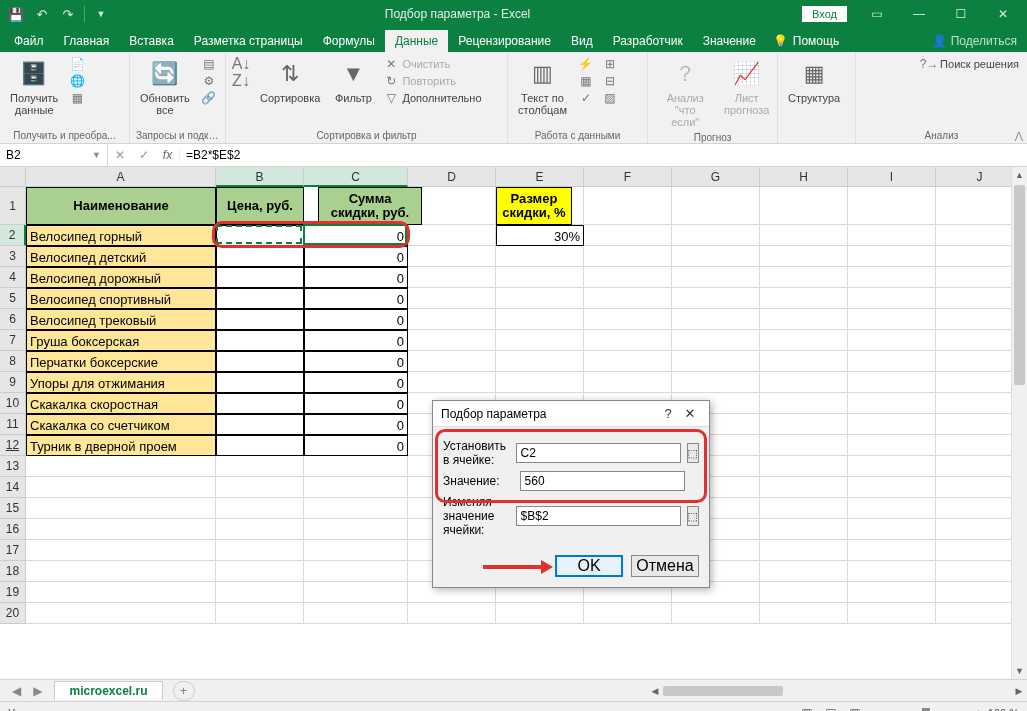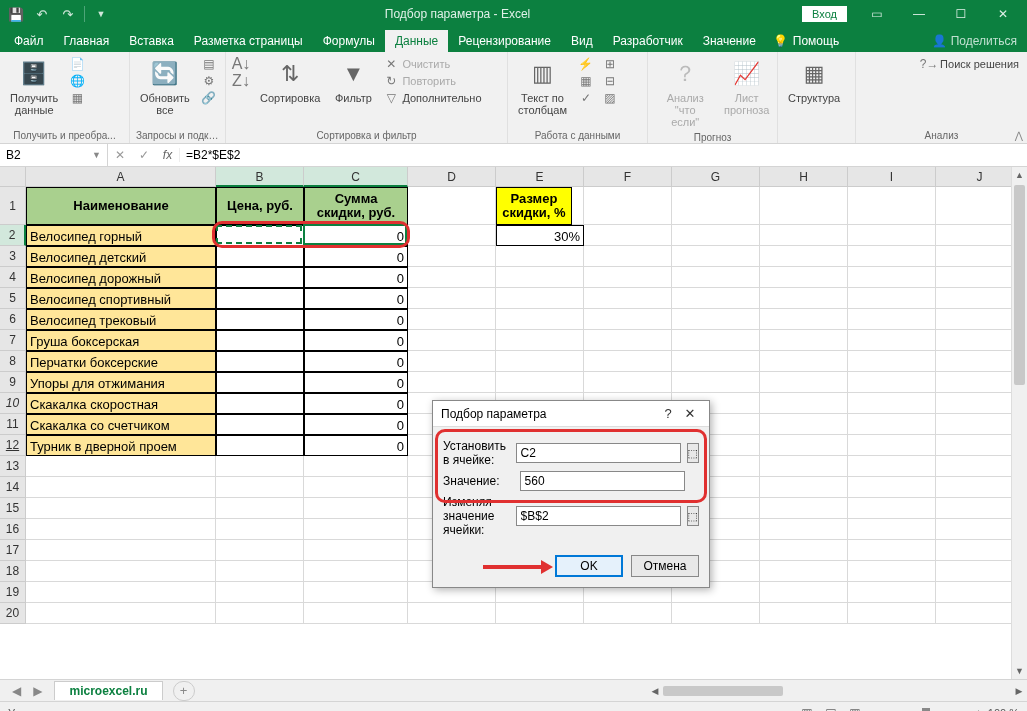--- a/index.html
+++ b/index.html
@@ -93,21 +93,21 @@
 .dialog { position: absolute; left: 432px; top: 400px; width: 278px; background: #f0f0f0; border: 1px solid #888; box-shadow: 2px 2px 8px rgba(0,0,0,.3); font-size: 12px; }
 .dialog .dtitle { height: 26px; display: flex; align-items: center; padding: 0 8px; background: #fff; border-bottom: 1px solid #ddd; }
 .dialog .dtitle .t { flex: 1; }
 .dialog .dtitle .help, .dialog .dtitle .close { width: 22px; text-align: center; font-size: 13px; color: #333; }
 .dialog .dbody { padding: 8px 10px; position: relative; }
 .dialog .drow { display: flex; align-items: center; margin: 4px 0; gap: 6px; }
 .dialog .drow .lbl { width: 150px; }
 .dialog .drow input { flex: 1; border: 1px solid #888; padding: 2px 4px; font-size: 12px; height: 20px; background: #fff; }
 .dialog .drow .picker { width: 18px; height: 20px; border: 1px solid #888; background: #e8e8e8; text-align: center; font-size: 11px; line-height: 18px; }
 .dialog .dfoot { padding: 6px 10px 10px; display: flex; justify-content: flex-end; gap: 8px; align-items: center; }
-.dialog .dbtn { width: 68px; height: 22px; border: 1px solid #888; background: #e8e8e8; font-size: 12px; }
+.dialog .dbtn { width: 68px; height: 22px; border: 1px solid #888; background: #e8e8e8; font-size: 16px; }
 .dialog .dbtn.primary { border: 2px solid #0078d7; background: #e5f1fb; }
 .dialog .red-ring-d { position: absolute; border: 3px solid #e03030; border-radius: 10px; pointer-events: none; }
 .arrow-red { position: absolute; pointer-events: none; }
 </style>
 </head>
 <body>
 
 <div class="titlebar">
   <div class="qat">
     <div class="qat-btn">💾</div>
@@ -323,21 +323,21 @@
   <div class="row-headers" id="rowh">
       <div class="row-h" style="height: 38px; line-height: 38px;">1</div>
       <div class="row-h sel" style="height: 21px; line-height: 21px;">2</div>
       <div class="row-h" style="height: 21px; line-height: 21px;">3</div>
       <div class="row-h" style="height: 21px; line-height: 21px;">4</div>
       <div class="row-h" style="height: 21px; line-height: 21px;">5</div>
       <div class="row-h" style="height: 21px; line-height: 21px;">6</div>
       <div class="row-h" style="height: 21px; line-height: 21px;">7</div>
       <div class="row-h" style="height: 21px; line-height: 21px;">8</div>
       <div class="row-h" style="height: 21px; line-height: 21px;">9</div>
-      <div class="row-h" style="height: 21px; line-height: 21px; font-style: italic;">10</div>
+      <div class="row-h" style="height: 21px; line-height: 21px;">10</div>
       <div class="row-h" style="height: 21px; line-height: 21px;">11</div>
       <div class="row-h" style="height: 21px; line-height: 21px; text-decoration: underline;">12</div>
       <div class="row-h" style="height: 21px; line-height: 21px;">13</div>
       <div class="row-h" style="height: 21px; line-height: 21px;">14</div>
       <div class="row-h" style="height: 21px; line-height: 21px;">15</div>
       <div class="row-h" style="height: 21px; line-height: 21px;">16</div>
       <div class="row-h" style="height: 21px; line-height: 21px;">17</div>
       <div class="row-h" style="height: 21px; line-height: 21px;">18</div>
       <div class="row-h" style="height: 21px; line-height: 21px;">19</div>
       <div class="row-h" style="height: 21px; line-height: 21px;">20</div>
@@ -538,21 +538,21 @@
       <div class="cell " style="left: 278px; top: 416px; width: 104px; height: 21px; line-height: 19px;"></div>
       <div class="cell " style="left: 382px; top: 416px; width: 88px; height: 21px; line-height: 19px;"></div>
       <div class="cell " style="left: 470px; top: 416px; width: 88px; height: 21px; line-height: 19px;"></div>
       <div class="cell " style="left: 558px; top: 416px; width: 88px; height: 21px; line-height: 19px;"></div>
       <div class="cell " style="left: 646px; top: 416px; width: 88px; height: 21px; line-height: 19px;"></div>
       <div class="cell " style="left: 734px; top: 416px; width: 88px; height: 21px; line-height: 19px;"></div>
       <div class="cell " style="left: 822px; top: 416px; width: 88px; height: 21px; line-height: 19px;"></div>
       <div class="cell " style="left: 910px; top: 416px; width: 88px; height: 21px; line-height: 19px;"></div>
       <div class="cell hdr-cell" style="left: 0px; top: 0px; width: 190px; height: 38px; line-height: 36px;">Наименование</div>
       <div class="cell hdr-cell" style="left: 190px; top: 0px; width: 88px; height: 38px; line-height: 36px;">Цена, руб.</div>
-      <div class="cell hdr-cell" style="left: 278px; top: 0px; width: 104px; height: 38px; line-height: 1.1;">Сумма<br>скидки, руб.</div>
+      <div class="cell hdr-cell" style="left: 292px; top: 0px; width: 104px; height: 38px; line-height: 1.1;">Сумма<br>скидки, руб.</div>
       <div class="cell yellow-hdr" style="left: 470px; top: 0px; width: 76px; height: 38px; line-height: 1.1;">Размер<br>скидки, %</div>
       <div class="cell name-cell" style="left: 0px; top: 38px; width: 190px; height: 21px; line-height: 19px;">Велосипед горный</div>
       <div class="cell val-cell" style="left: 190px; top: 38px; width: 88px; height: 21px; line-height: 19px;"></div>
       <div class="cell val-cell" style="left: 278px; top: 38px; width: 104px; height: 21px; line-height: 19px;">0</div>
       <div class="cell name-cell" style="left: 0px; top: 59px; width: 190px; height: 21px; line-height: 19px;">Велосипед детский</div>
       <div class="cell val-cell" style="left: 190px; top: 59px; width: 88px; height: 21px; line-height: 19px;"></div>
       <div class="cell val-cell" style="left: 278px; top: 59px; width: 104px; height: 21px; line-height: 19px;">0</div>
       <div class="cell name-cell" style="left: 0px; top: 80px; width: 190px; height: 21px; line-height: 19px;">Велосипед дорожный</div>
       <div class="cell val-cell" style="left: 190px; top: 80px; width: 88px; height: 21px; line-height: 19px;"></div>
       <div class="cell val-cell" style="left: 278px; top: 80px; width: 104px; height: 21px; line-height: 19px;">0</div>

